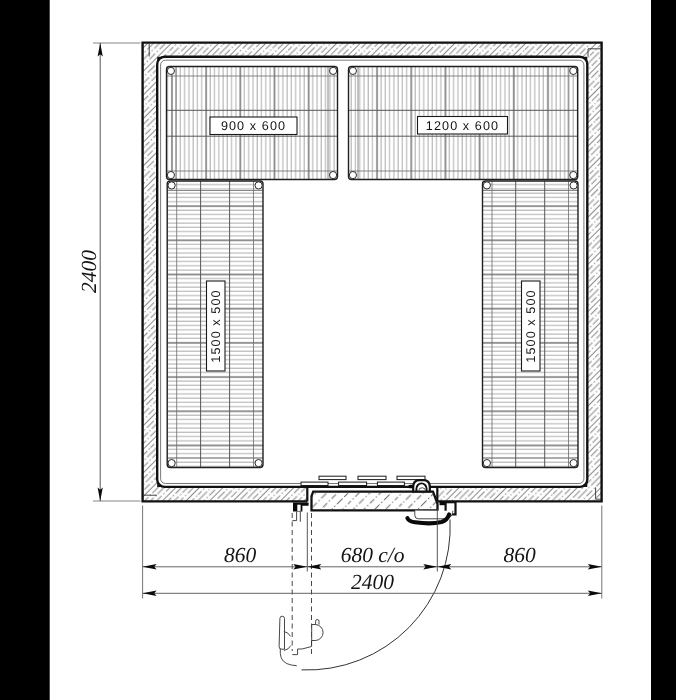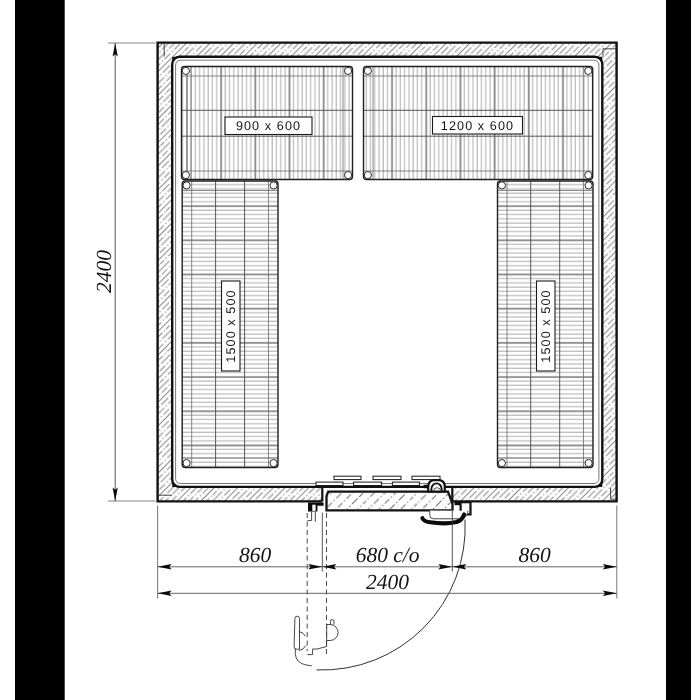--- a/index.html
+++ b/index.html
@@ -1,17 +1,17 @@
 <!DOCTYPE html>
 <html><head>
 <meta charset="utf-8">
 <style>
 html,body{margin:0;padding:0;background:#fff;}
 #page{width:676px;height:700px;position:relative;overflow:hidden;
-font-family:"Liberation Sans",sans-serif;margin-left:15px;}
+font-family:"Liberation Sans",sans-serif;}
 svg{display:block;text-rendering:geometricPrecision;}
 .dimtxt{font-family:"Liberation Serif",serif;font-style:italic;font-size:21.5px;fill:#141414;}
 .lbltxt{font-family:"Liberation Sans",sans-serif;font-size:12.6px;fill:#141414;letter-spacing:1.1px;}
 </style>
 </head>
 <body>
 <div id="page">
 <svg width="700" height="700" viewBox="0 0 700 700">
 <defs>
 <pattern id="wallHatch" width="16.7" height="42" patternUnits="userSpaceOnUse" patternTransform="rotate(45)">

